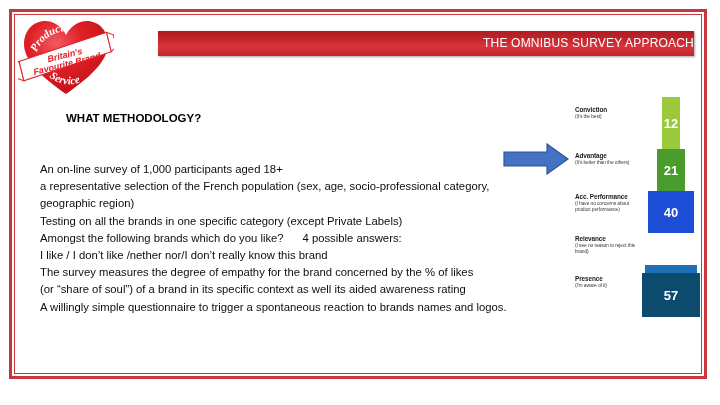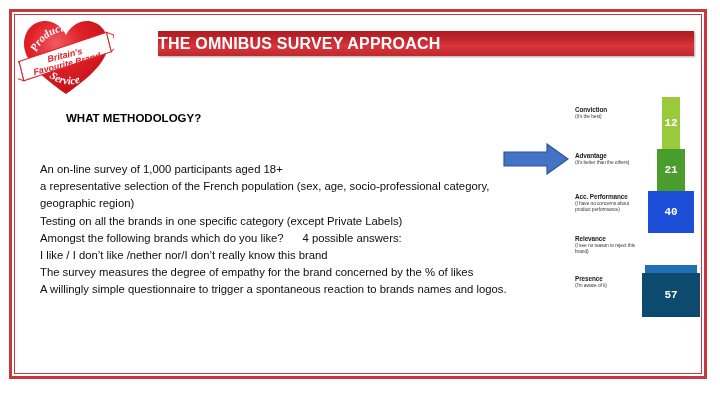--- a/index.html
+++ b/index.html
@@ -14,22 +14,22 @@
                 border:1px solid #c9373e;background:#ffffff;box-sizing:border-box;}
 
   
   .logo{position:absolute;left:18px;top:16px;width:96px;height:82px;}
   .logo svg{display:block;width:96px;height:82px;}
 
   
   .title-bar{position:absolute;left:158px;top:31px;width:536px;height:25px;
     background:linear-gradient(to bottom,#b01b22 0%,#c0262c 32%,#d8343b 60%,#c2272d 100%);
     box-shadow:1px 1px 2px rgba(0,0,0,.35);}
-  .title-bar span{display:block;width:100%;text-align:left;line-height:25px;
-    color:#ffffff;font-size:16px;font-weight:bold;letter-spacing:.2px;}
+  .title-bar span{display:block;width:100%;text-align:right;line-height:25px;
+    color:#ffffff;font-size:12px;font-weight:normal;letter-spacing:.2px;}
 
   
   .headline{position:absolute;left:66px;top:112px;font-size:11.5px;font-weight:bold;color:#000;}
 
   
   .body-text{position:absolute;left:40px;top:161px;width:520px;
     font-size:11.3px;color:#0d0d0d;line-height:17.2px;}
   .body-text div{white-space:pre;}
 
   
@@ -38,21 +38,21 @@
 
   
   .funnel{position:absolute;left:575px;top:97px;width:128px;height:220px;}
   .stage{position:absolute;left:0;width:128px;}
   .stage .lbl{position:absolute;left:0;width:60px;}
   .stage .lbl .name{font-size:6.4px;font-weight:bold;color:#1a1a1a;line-height:8px;
       letter-spacing:-.1px;white-space:nowrap;}
   .stage .lbl .sub{font-size:4.9px;color:#3a3a3a;line-height:6.2px;letter-spacing:-.1px;}
   .bar{position:absolute;box-sizing:border-box;display:flex;align-items:center;
        justify-content:center;}
-  .bar span{font-size:11px;font-weight:bold;color:#ffffff;font-family:Liberation Mono, monospace;}
+  .bar span{font-size:13px;font-weight:bold;color:#ffffff;}
 </style>
 </head>
 <body>
 
 <div class="slide">
 
   <div class="frame-outer"></div>
   <div class="frame-inner"></div>
 
   <div class="logo">
@@ -93,20 +93,21 @@
   <div class="headline">WHAT METHODOLOGY?</div>
 
   <div class="body-text">
     <div>An on-line survey of 1,000 participants aged 18+</div>
     <div>a representative selection of the French population (sex, age, socio-professional category,</div>
     <div>geographic region)</div>
     <div>Testing on all the brands in one specific category (except Private Labels)</div>
     <div>Amongst the following brands which do you like?      4 possible answers:</div>
     <div>I like / I don’t like /nether nor/I don’t really know this brand</div>
     <div>The survey measures the degree of empathy for the brand concerned by the % of likes</div>
+    <div>(or “share of soul”) of a brand in its specific context as well its aided awareness rating</div>
     <div>A willingly simple questionnaire to trigger a spontaneous reaction to brands names and logos.</div>
   </div>
 
   <div class="arrow">
     <svg width="66" height="32" viewBox="0 0 66 32" xmlns="http://www.w3.org/2000/svg">
       <polygon points="1,9 44,9 44,1 65,16 44,31 44,23 1,23" fill="#4472c4" stroke="#2f5597" stroke-width="1.2" stroke-linejoin="miter"></polygon>
     </svg>
   </div>
 
   <div class="funnel">

